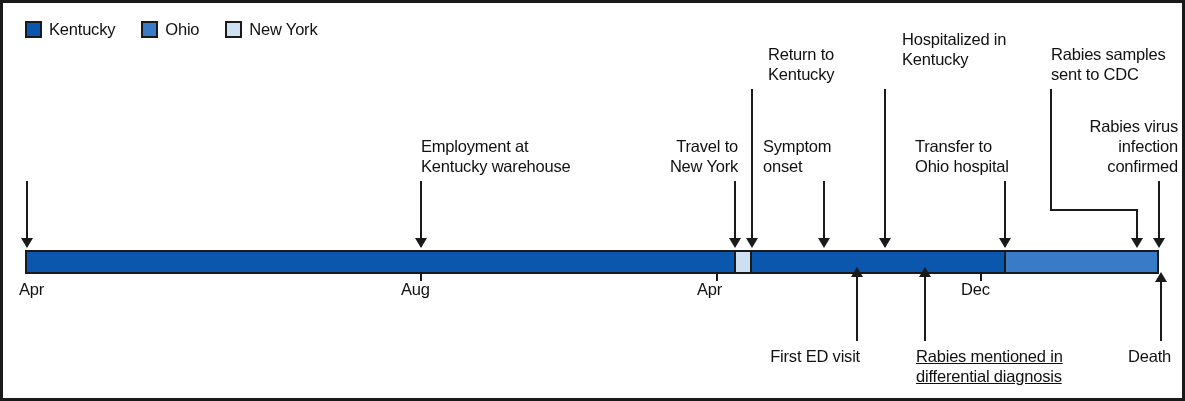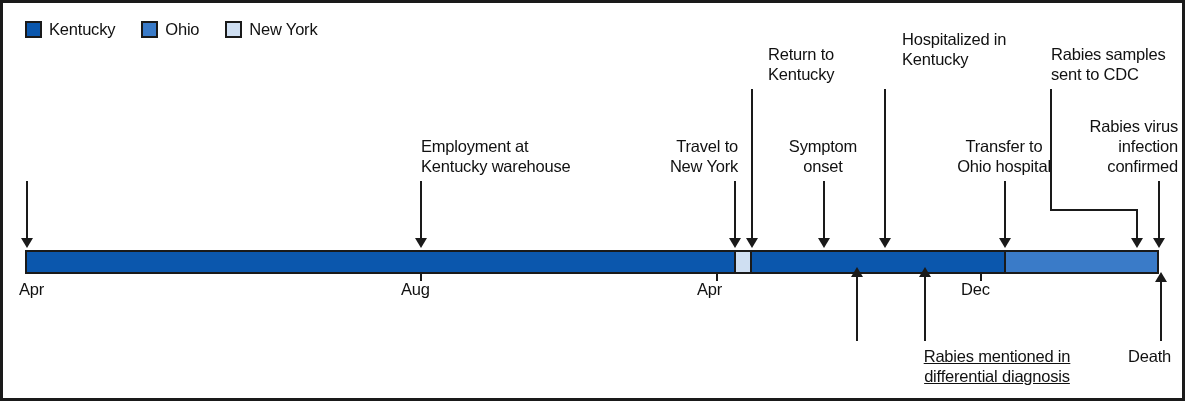--- a/index.html
+++ b/index.html
@@ -85,21 +85,21 @@
   
   .anno-label {
     position: absolute;
     font-size: 16.5px;
     line-height: 20px;
     color: #111111;
     white-space: nowrap;
     letter-spacing: -0.2px;
   }
   .anno-label.align-right { text-align: right; }
-  .anno-label.align-center { text-align: center; }
+  .anno-label.align-center { }
 
   
   .stem {
     position: absolute;
     width: 2px;
     background: #1a1a1a;
   }
   
   .arrow-down {
     position: absolute;
@@ -218,20 +218,23 @@
   <div class="anno-label align-right" style="left:1036px; top:113px; width:139px;">
     <div>Rabies virus</div>
     <div>infection</div>
     <div>confirmed</div>
   </div>
   <div class="stem" style="left:1155px; top:178px; height:57px;"></div>
   <div class="arrow-down" style="left:1150px; top:235px;"></div>
 
   <div class="arrow-up" style="left:848px; top:264px;"></div>
   <div class="stem" style="left:853px; top:274px; height:64px;"></div>
+  <div class="anno-label align-right" style="left:753px; top:343px; width:104px;">
+    <div>First ED visit</div>
+  </div>
 
   <div class="arrow-up" style="left:916px; top:264px;"></div>
   <div class="stem" style="left:921px; top:274px; height:64px;"></div>
   <div class="anno-label align-center" style="left:913px; top:343px; width:162px;text-decoration:underline;">
     <div>Rabies mentioned in</div>
     <div>differential diagnosis</div>
   </div>
 
   <div class="arrow-up" style="left:1152px; top:269px;"></div>
   <div class="stem" style="left:1157px; top:279px; height:59px;"></div>

